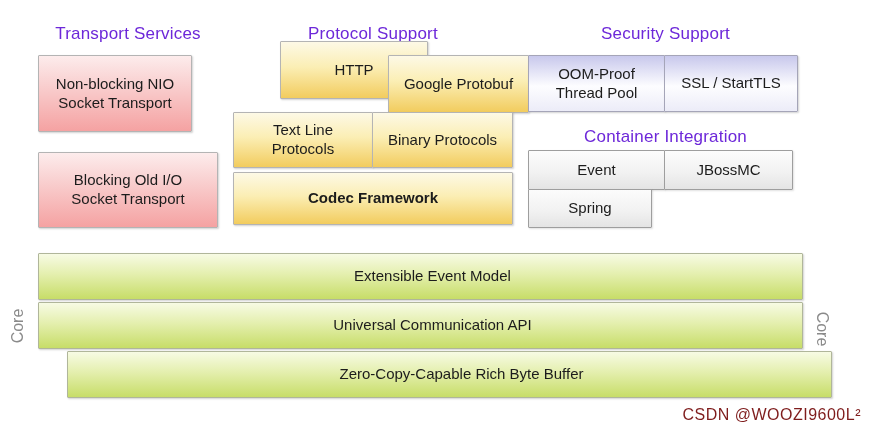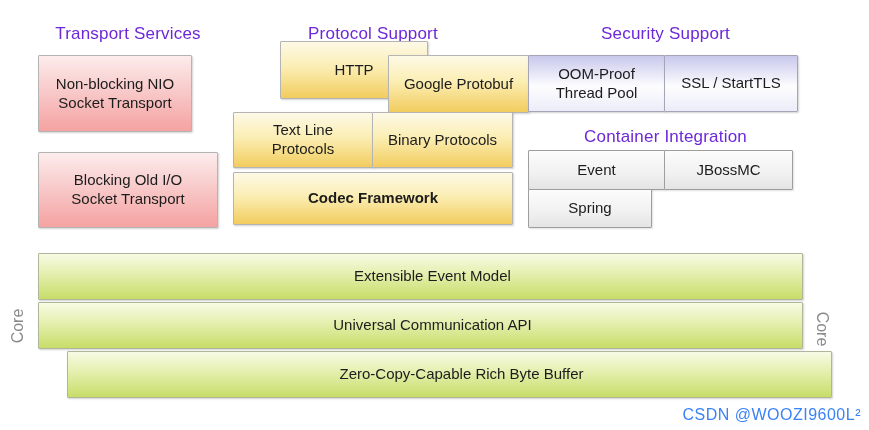--- a/index.html
+++ b/index.html
@@ -41,21 +41,21 @@
     color:#8a8a8a;
     font-size:16px;
     white-space:nowrap;
   }
   .rot-left{transform:rotate(-90deg);transform-origin:center center;}
   .rot-right{transform:rotate(90deg);transform-origin:center center;}
   .watermark{
     position:absolute;
     right:8px;
     bottom:6px;
-    color:#3b82f6;
+    color:#7f1d1d;
     font-size:16px;
     letter-spacing:0.5px;
   }
   .wrap-narrow{display:inline-block;max-width:150px;}
   .wrap-tight{display:inline-block;max-width:110px;}
 </style>
 </head>
 <body>
 
 <div class="canvas">

